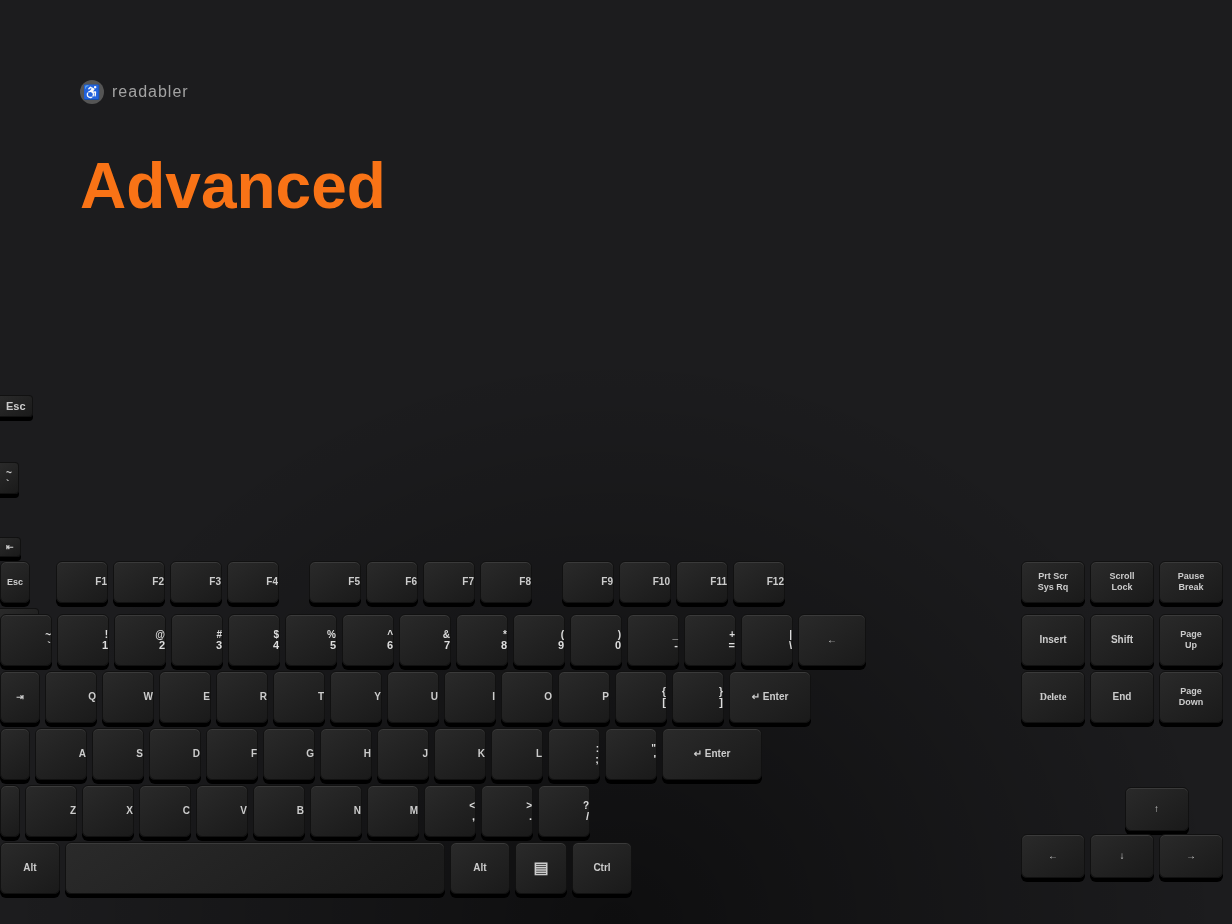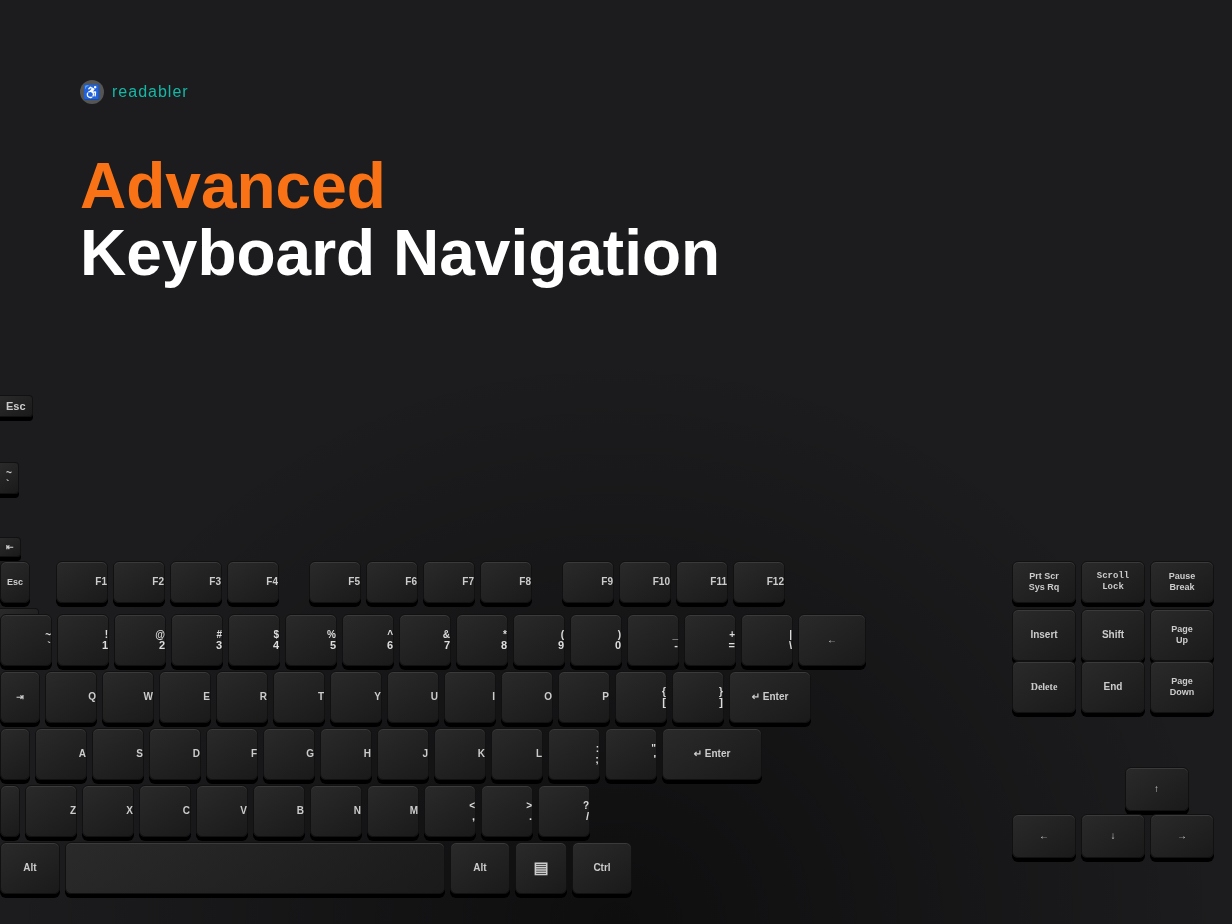--- a/index.html
+++ b/index.html
@@ -34,21 +34,21 @@
       background: #555;
       border-radius: 50%;
       display: flex;
       align-items: center;
       justify-content: center;
       color: white;
       font-size: 14px;
     }
 
     .brand-name {
-      color: #14b8a6;
+      color: #a3a3a3;
       font-size: 16px;
       letter-spacing: 1px;
     }
 
     .title-advanced {
       color: #f97316;
       font-size: 64px;
       font-weight: 900;
       line-height: 1;
     }
@@ -124,39 +124,40 @@
     .main-keyboard {
       display: flex;
       flex-direction: column;
       gap: 5px;
       flex: 1;
     }
 
     .nav-cluster {
       display: flex;
       flex-direction: column;
+      gap: 5px;
       width: 220px;
+      align-items: center;
     }
 
     .fn-row { margin-bottom: 6px; }
 
     
     .fn-gap { width: 20px; }
 
   </style>
 </head>
 <body>
 
 <div class="header">
   <div class="brand">
     <div class="brand-icon">♿</div>
     <span class="brand-name">readabler</span>
   </div>
   <div class="title-advanced">Advanced</div>
-  <div class="title-main">Keyboard Navigation</div>
 </div>
 
 <div class="keyboard-layout">
 
   <div class="main-keyboard">
 
     <div class="row fn-row">
 
       <div class="key key-h1" style="width:30px;min-width:30px;overflow:hidden;">
         <span class="key-label" style="font-size:9px;">Esc</span>
@@ -410,21 +411,21 @@
     </div>
 
   </div>
 
   <div class="nav-cluster">
 
     <div class="row fn-row">
       <div class="key key-h1" style="width:64px;">
         <span class="key-label" style="font-size:9px;text-align:center;">Prt Scr<br>Sys Rq</span>
       </div>
-      <div class="key key-h1" style="width:64px;font-family:Liberation Mono, monospace;">
+      <div class="key key-h1" style="width:64px;">
         <span class="key-label" style="font-size:9px;text-align:center;">Scroll<br>Lock</span>
       </div>
       <div class="key key-h1" style="width:64px;">
         <span class="key-label" style="font-size:9px;text-align:center;">Pause<br>Break</span>
       </div>
     </div>
 
     <div class="row">
       <div class="key key-h2" style="width:64px;">
           <span class="key-label">Insert</span>

